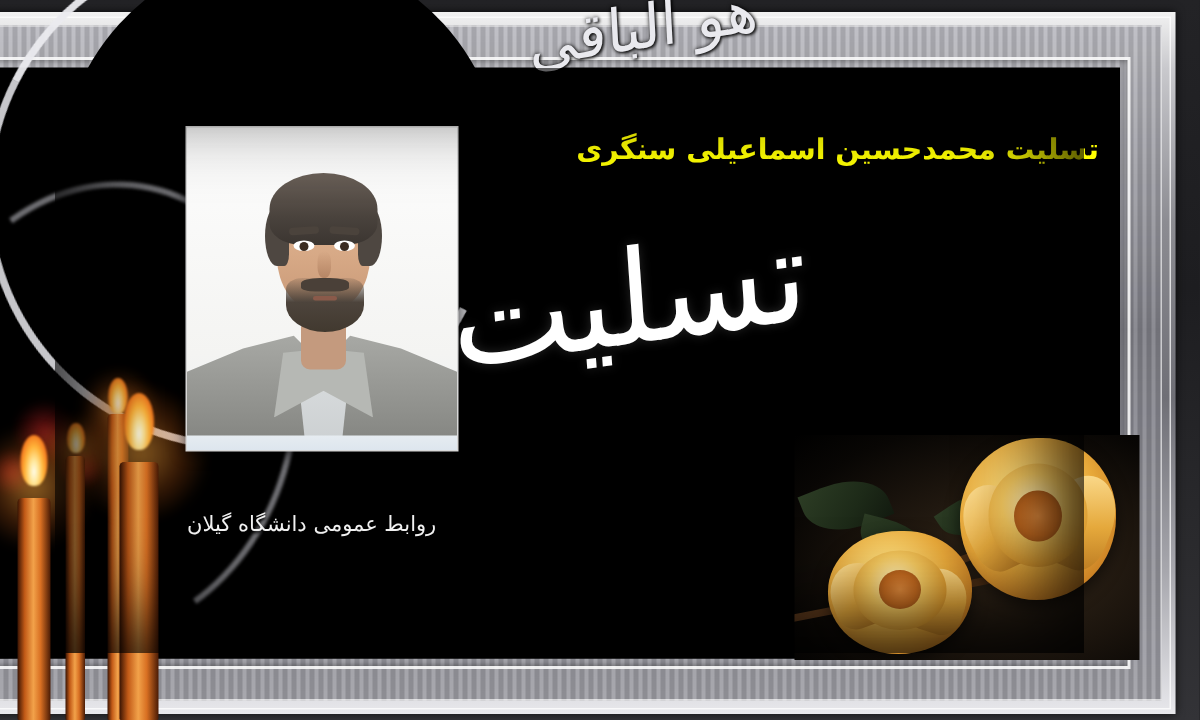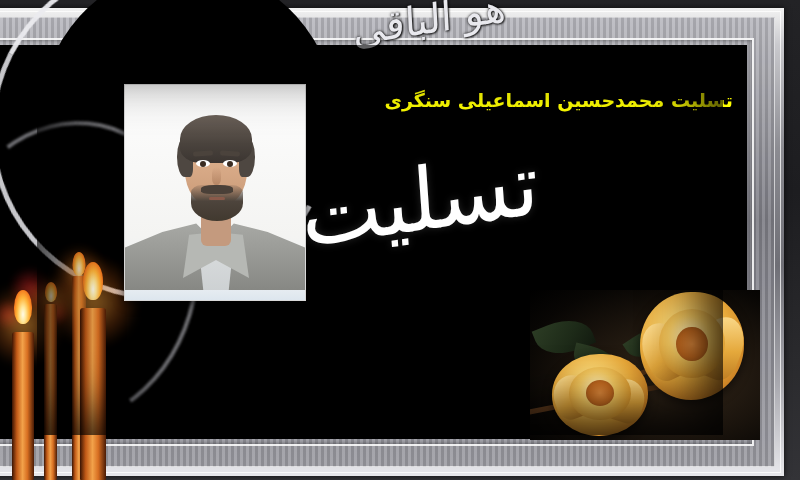--- a/index.html
+++ b/index.html
@@ -363,16 +363,17 @@
 
   <div class="calligraphy-main">تسلیت</div>
 
   <div class="calligraphy-top">هو الباقی</div>
 
   <div class="headline">
     <div class="line">تسلیت محمدحسین اسماعیلی سنگری</div>
   </div>
 
 
+  <div class="credit">روابط عمومی دانشگاه گیلان</div>
 
   <div class="vignette"></div>
 
 </div>
 
 </body></html>

